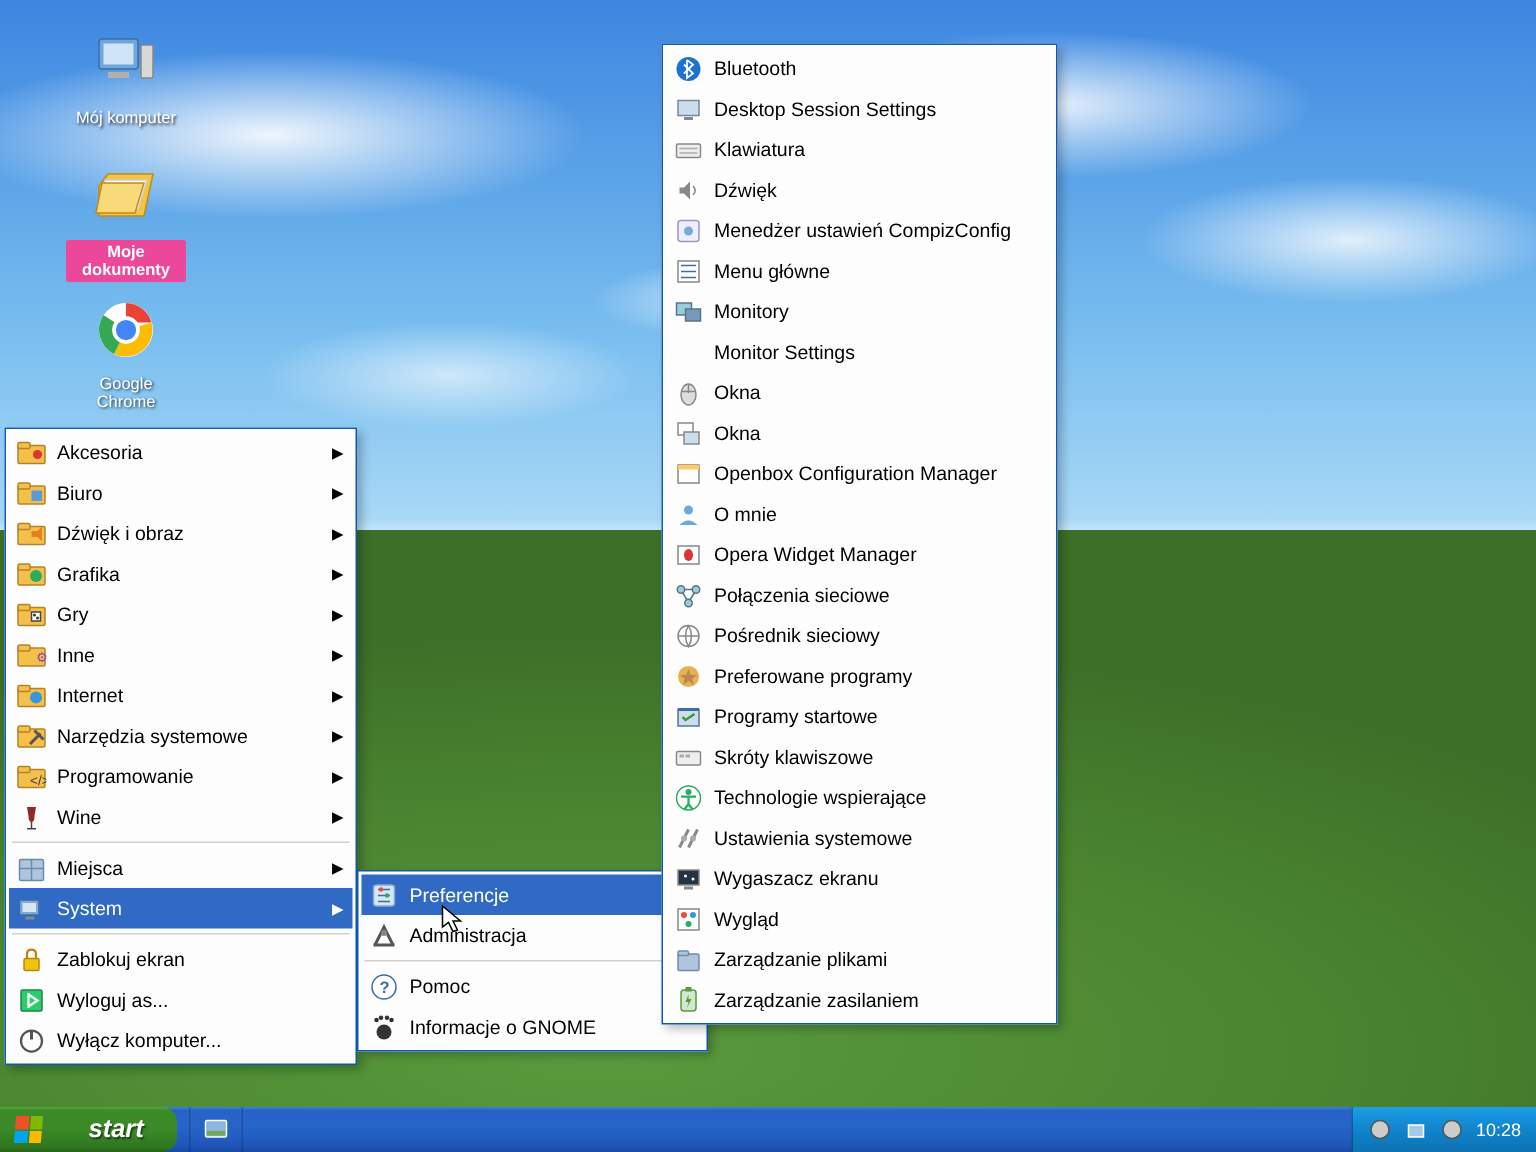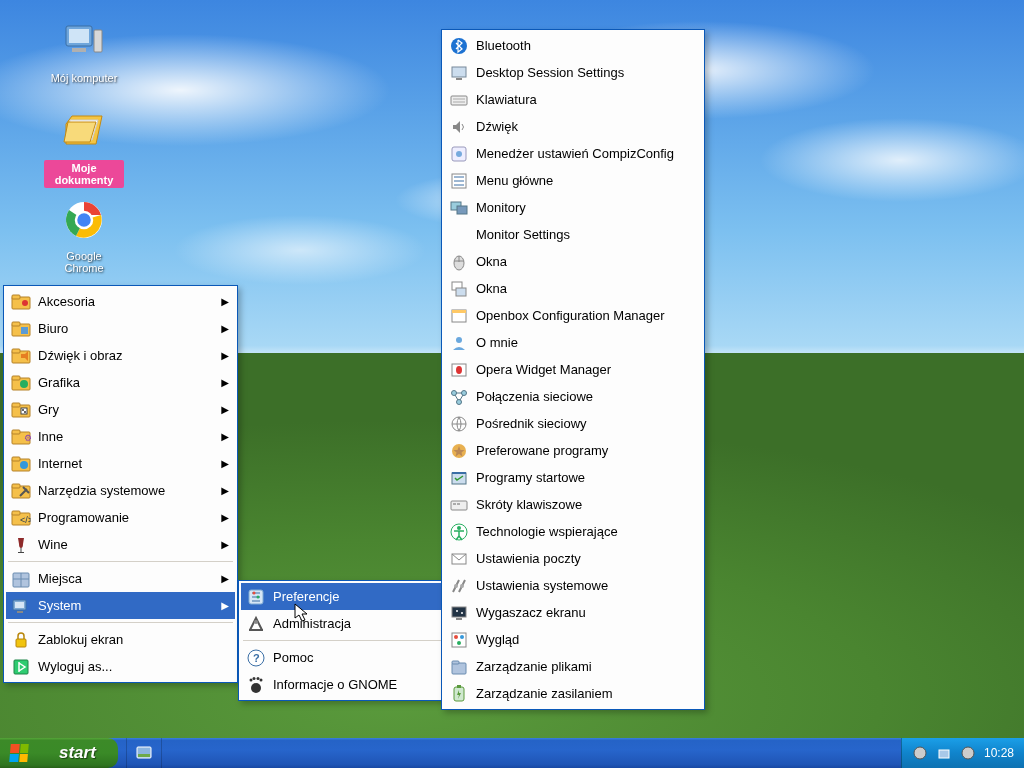--- a/index.html
+++ b/index.html
@@ -322,20 +322,29 @@
     </div>
   <div class="menu-item">
       <span class="icon">
         <svg width="20" height="20">
           <rect x="3" y="3" width="14" height="14" rx="1" fill="#2ecc71" stroke="#1e8449"></rect>
           <path d="M8 6 L14 10 L8 14 M8 5 L8 15" stroke="#fff" stroke-width="1.5" fill="none"></path>
         </svg>
       </span>
       <span class="label">Wyloguj as...</span>
     </div>
+  <div class="menu-item">
+      <span class="icon">
+        <svg width="20" height="20">
+          <circle cx="10" cy="10" r="7" fill="none" stroke="#555" stroke-width="1.5"></circle>
+          <rect x="9" y="3" width="2" height="6" fill="#555"></rect>
+        </svg>
+      </span>
+      <span class="label">Wyłącz komputer...</span>
+    </div>
 </div>
 
 <div id="menu2" class="menu">
   <div class="menu-item highlighted">
       <span class="icon">
         <svg width="20" height="20">
           <rect x="3" y="3" width="14" height="14" rx="2" fill="#d6e6f5" stroke="#7faad4"></rect>
           <path d="M6 6 L14 6 M6 10 L14 10 M6 14 L14 14" stroke="#3a6ea5"></path>
           <circle cx="8" cy="6" r="1.5" fill="#e74c3c"></circle>
           <circle cx="12" cy="10" r="1.5" fill="#27ae60"></circle>
@@ -545,29 +554,20 @@
     </div>
     <div class="menu-item">
       <span class="icon">
         <svg width="20" height="20">
           <circle cx="10" cy="10" r="8" fill="#fff" stroke="#27ae60"></circle>
           <circle cx="10" cy="6" r="2" fill="#27ae60"></circle>
           <path d="M5 9 L15 9 M10 9 L10 14 M10 14 L7 18 M10 14 L13 18" stroke="#27ae60" stroke-width="1.5"></path>
         </svg>
       </span>
       <span class="label">Technologie wspierające</span>
-    </div>
-    <div class="menu-item">
-      <span class="icon">
-        <svg width="20" height="20">
-          <rect x="3" y="5" width="14" height="10" fill="#fff" stroke="#888"></rect>
-          <path d="M3 5 L10 11 L17 5" stroke="#888" fill="none"></path>
-        </svg>
-      </span>
-      <span class="label">Ustawienia poczty</span>
     </div>
     <div class="menu-item">
       <span class="icon">
         <svg width="20" height="20">
           <path d="M4 16 L10 4 M10 16 L16 4" stroke="#888" stroke-width="2"></path>
           <circle cx="7" cy="10" r="2" fill="#aaa"></circle>
           <circle cx="13" cy="10" r="2" fill="#aaa"></circle>
         </svg>
       </span>
       <span class="label">Ustawienia systemowe</span>

